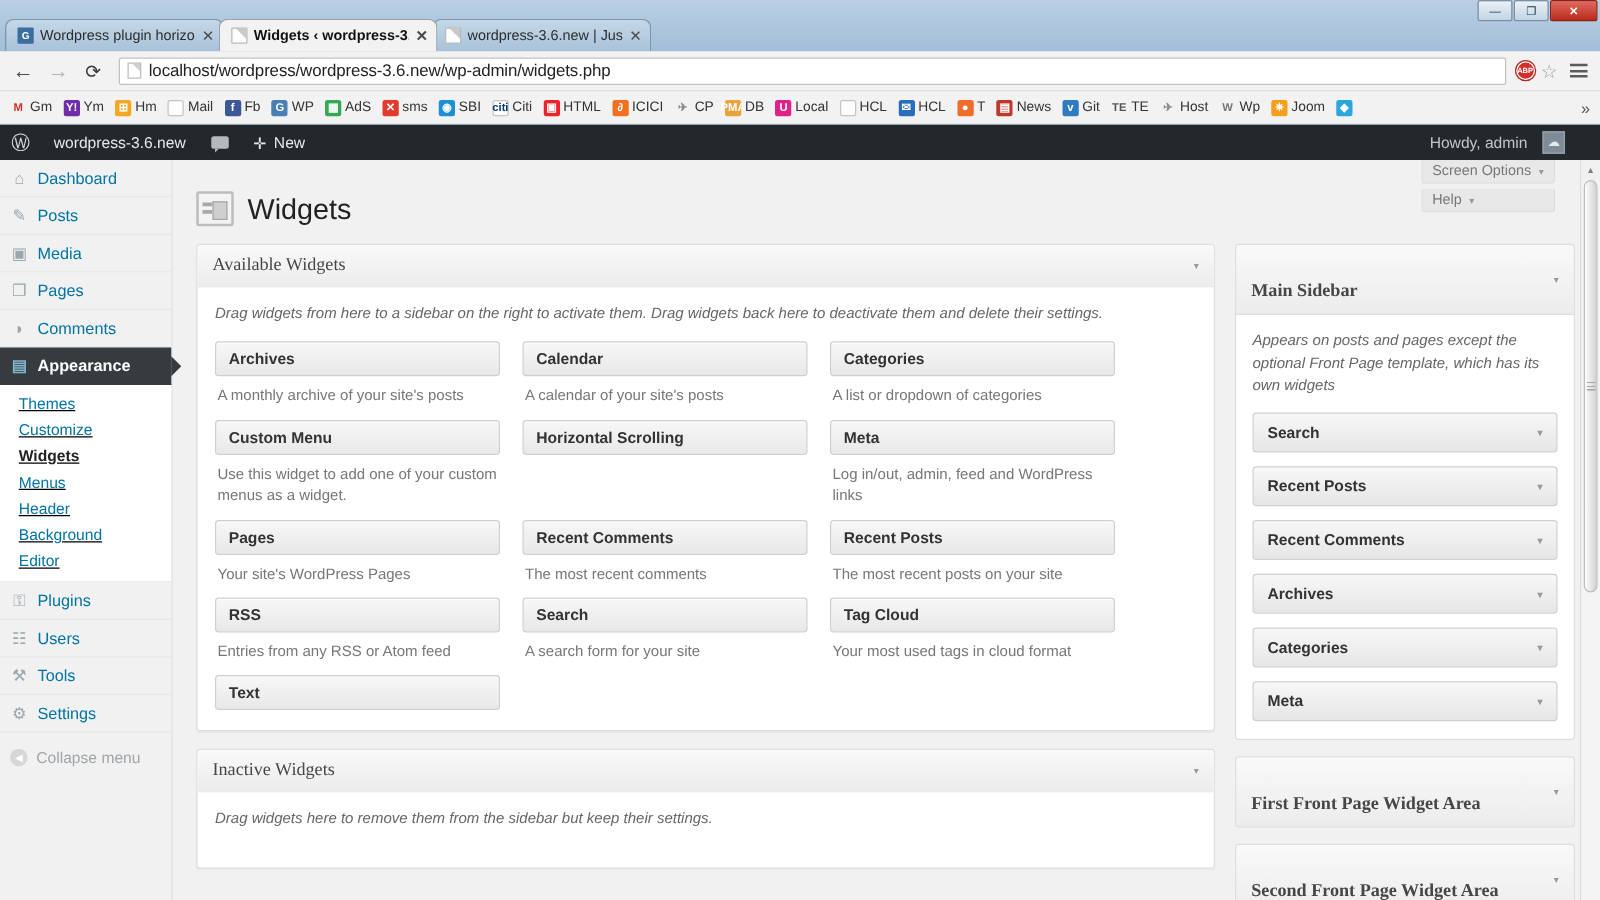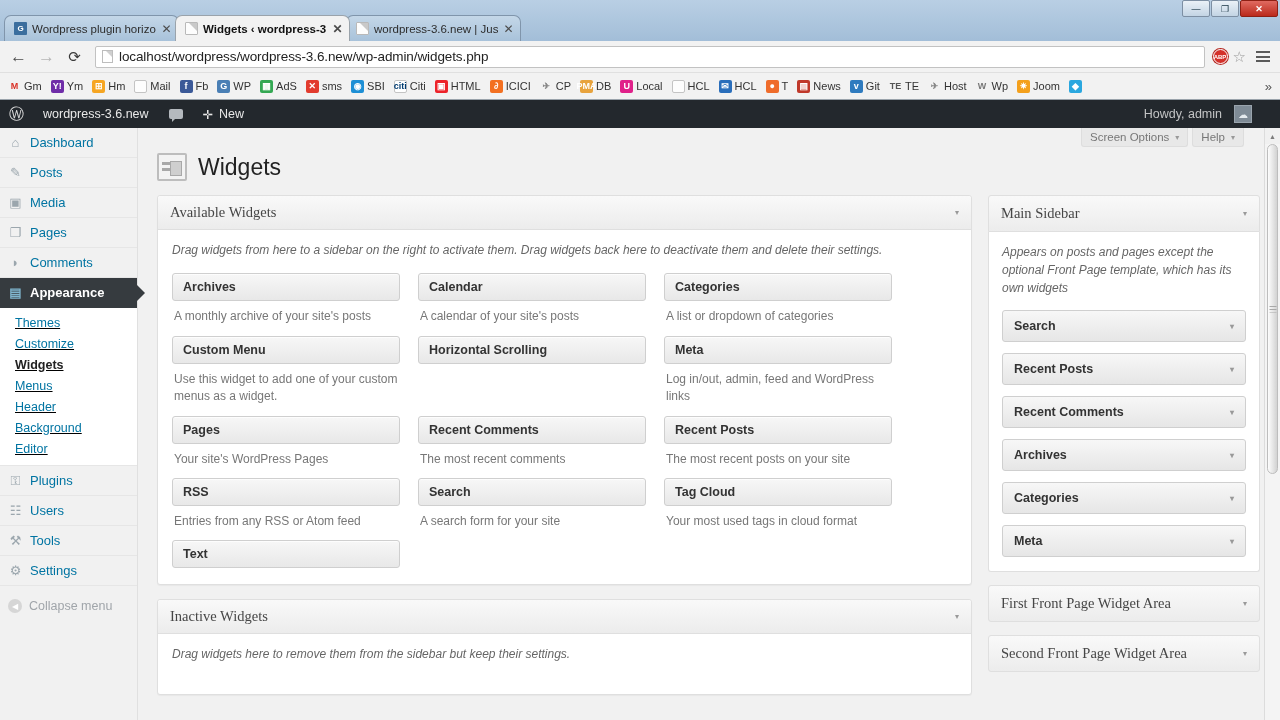--- a/index.html
+++ b/index.html
@@ -224,21 +224,21 @@
     display: flex; align-items: center; justify-content: center;
   }
 
   
   .wp-content {
     flex: 1; padding: 9px 20px 0 19px;
     position: relative; overflow: hidden;
   }
   .screen-meta {
     position: absolute; top: 0; right: 36px;
-    display: flex; gap: 4px;
+    display: flex; gap: 4px; flex-direction: column;
   }
   .sm-tab {
     background: #e8e8e8; border: 1px solid #ddd; border-top: none;
     border-radius: 0 0 3px 3px; padding: 3px 8px;
     font-size: 11.5px; color: #777;
     display: flex; align-items: center; gap: 6px;
   }
   .caret { font-size: 8px; color: #999; }
 
   .page-title-row {
@@ -310,21 +310,21 @@
   
   .sb-panel { margin-bottom: 13px; }
   .sb-head {
     background: linear-gradient(#f9f9f9, #ececec);
     border: 1px solid #dfdfdf; border-radius: 3px;
     padding: 9px 12px; display: flex;
     align-items: center; justify-content: space-between;
   }
   .sb-head h3 {
     font-family: "Liberation Serif", serif;
-    font-size: 14.5px; font-weight: normal; color: #464646;
+    font-size: 14.5px; font-weight: bold; color: #464646; margin-top: 20px;
   }
   .sb-open {
     background: #fff; border: 1px solid #dfdfdf;
     border-top: none; border-radius: 0 0 3px 3px;
     padding: 11px 13px 14px 13px;
   }
   .sb-open .sb-desc {
     font-size: 12px; color: #666; font-style: italic;
     line-height: 1.5; margin-bottom: 13px;
   }

